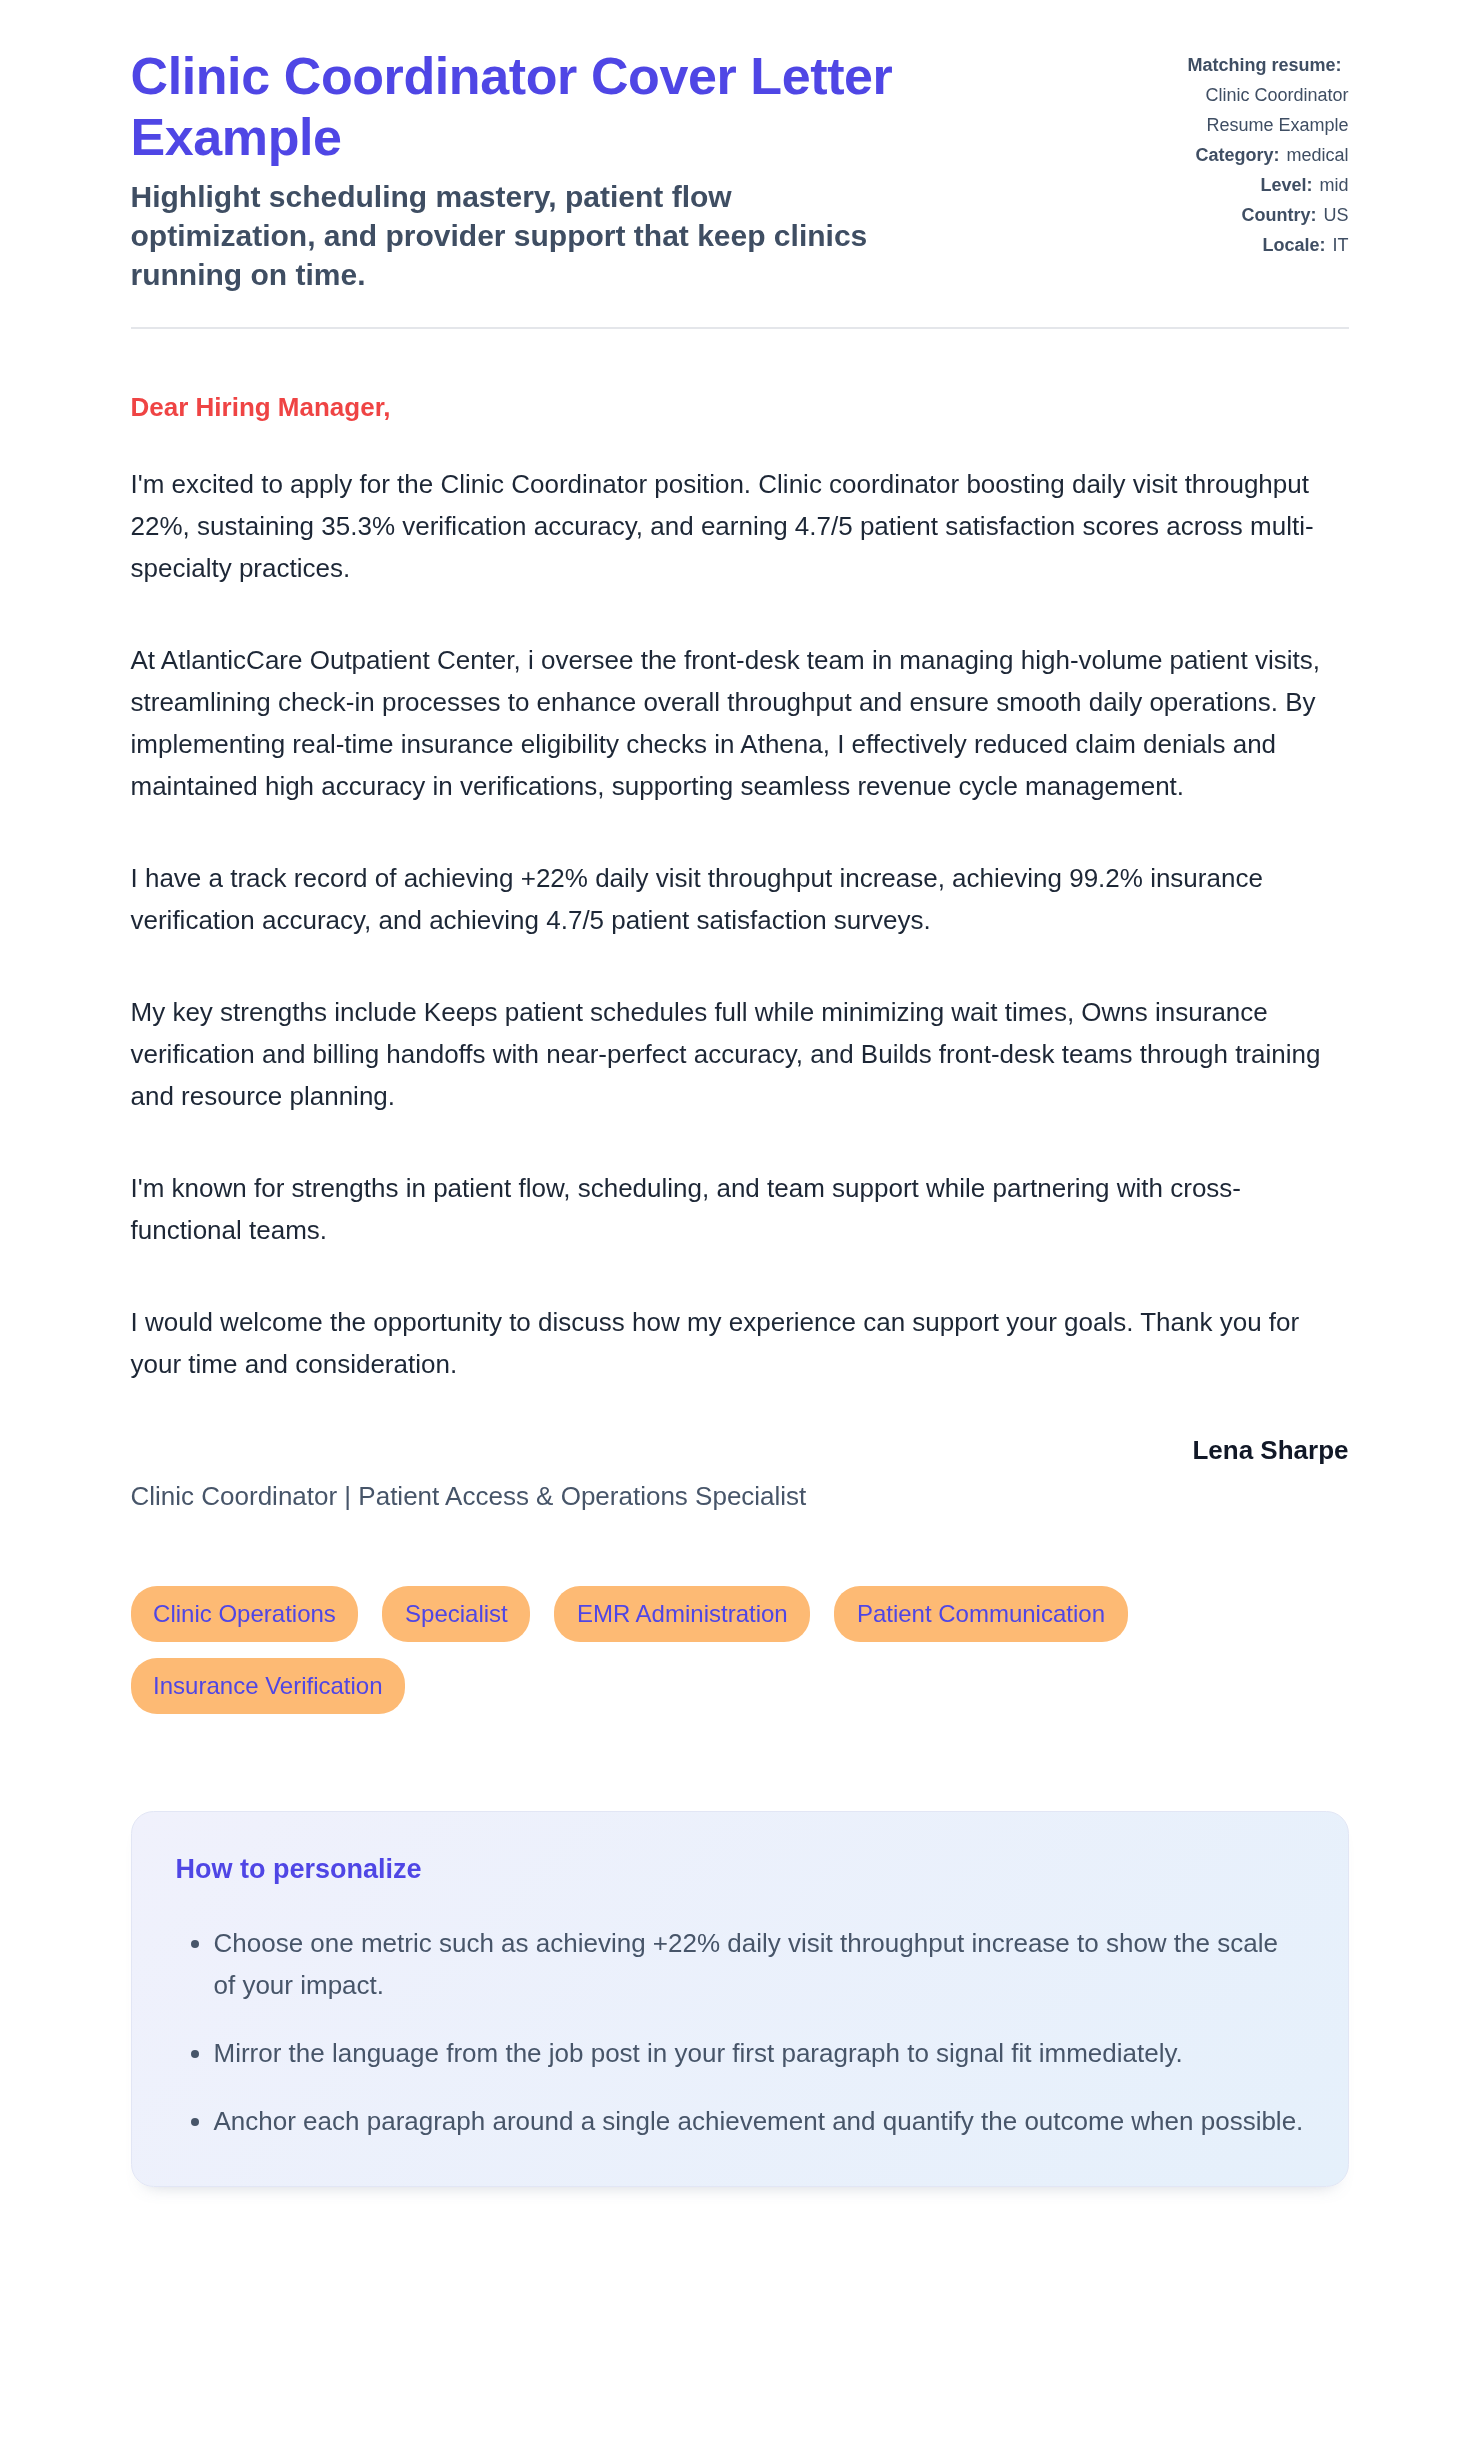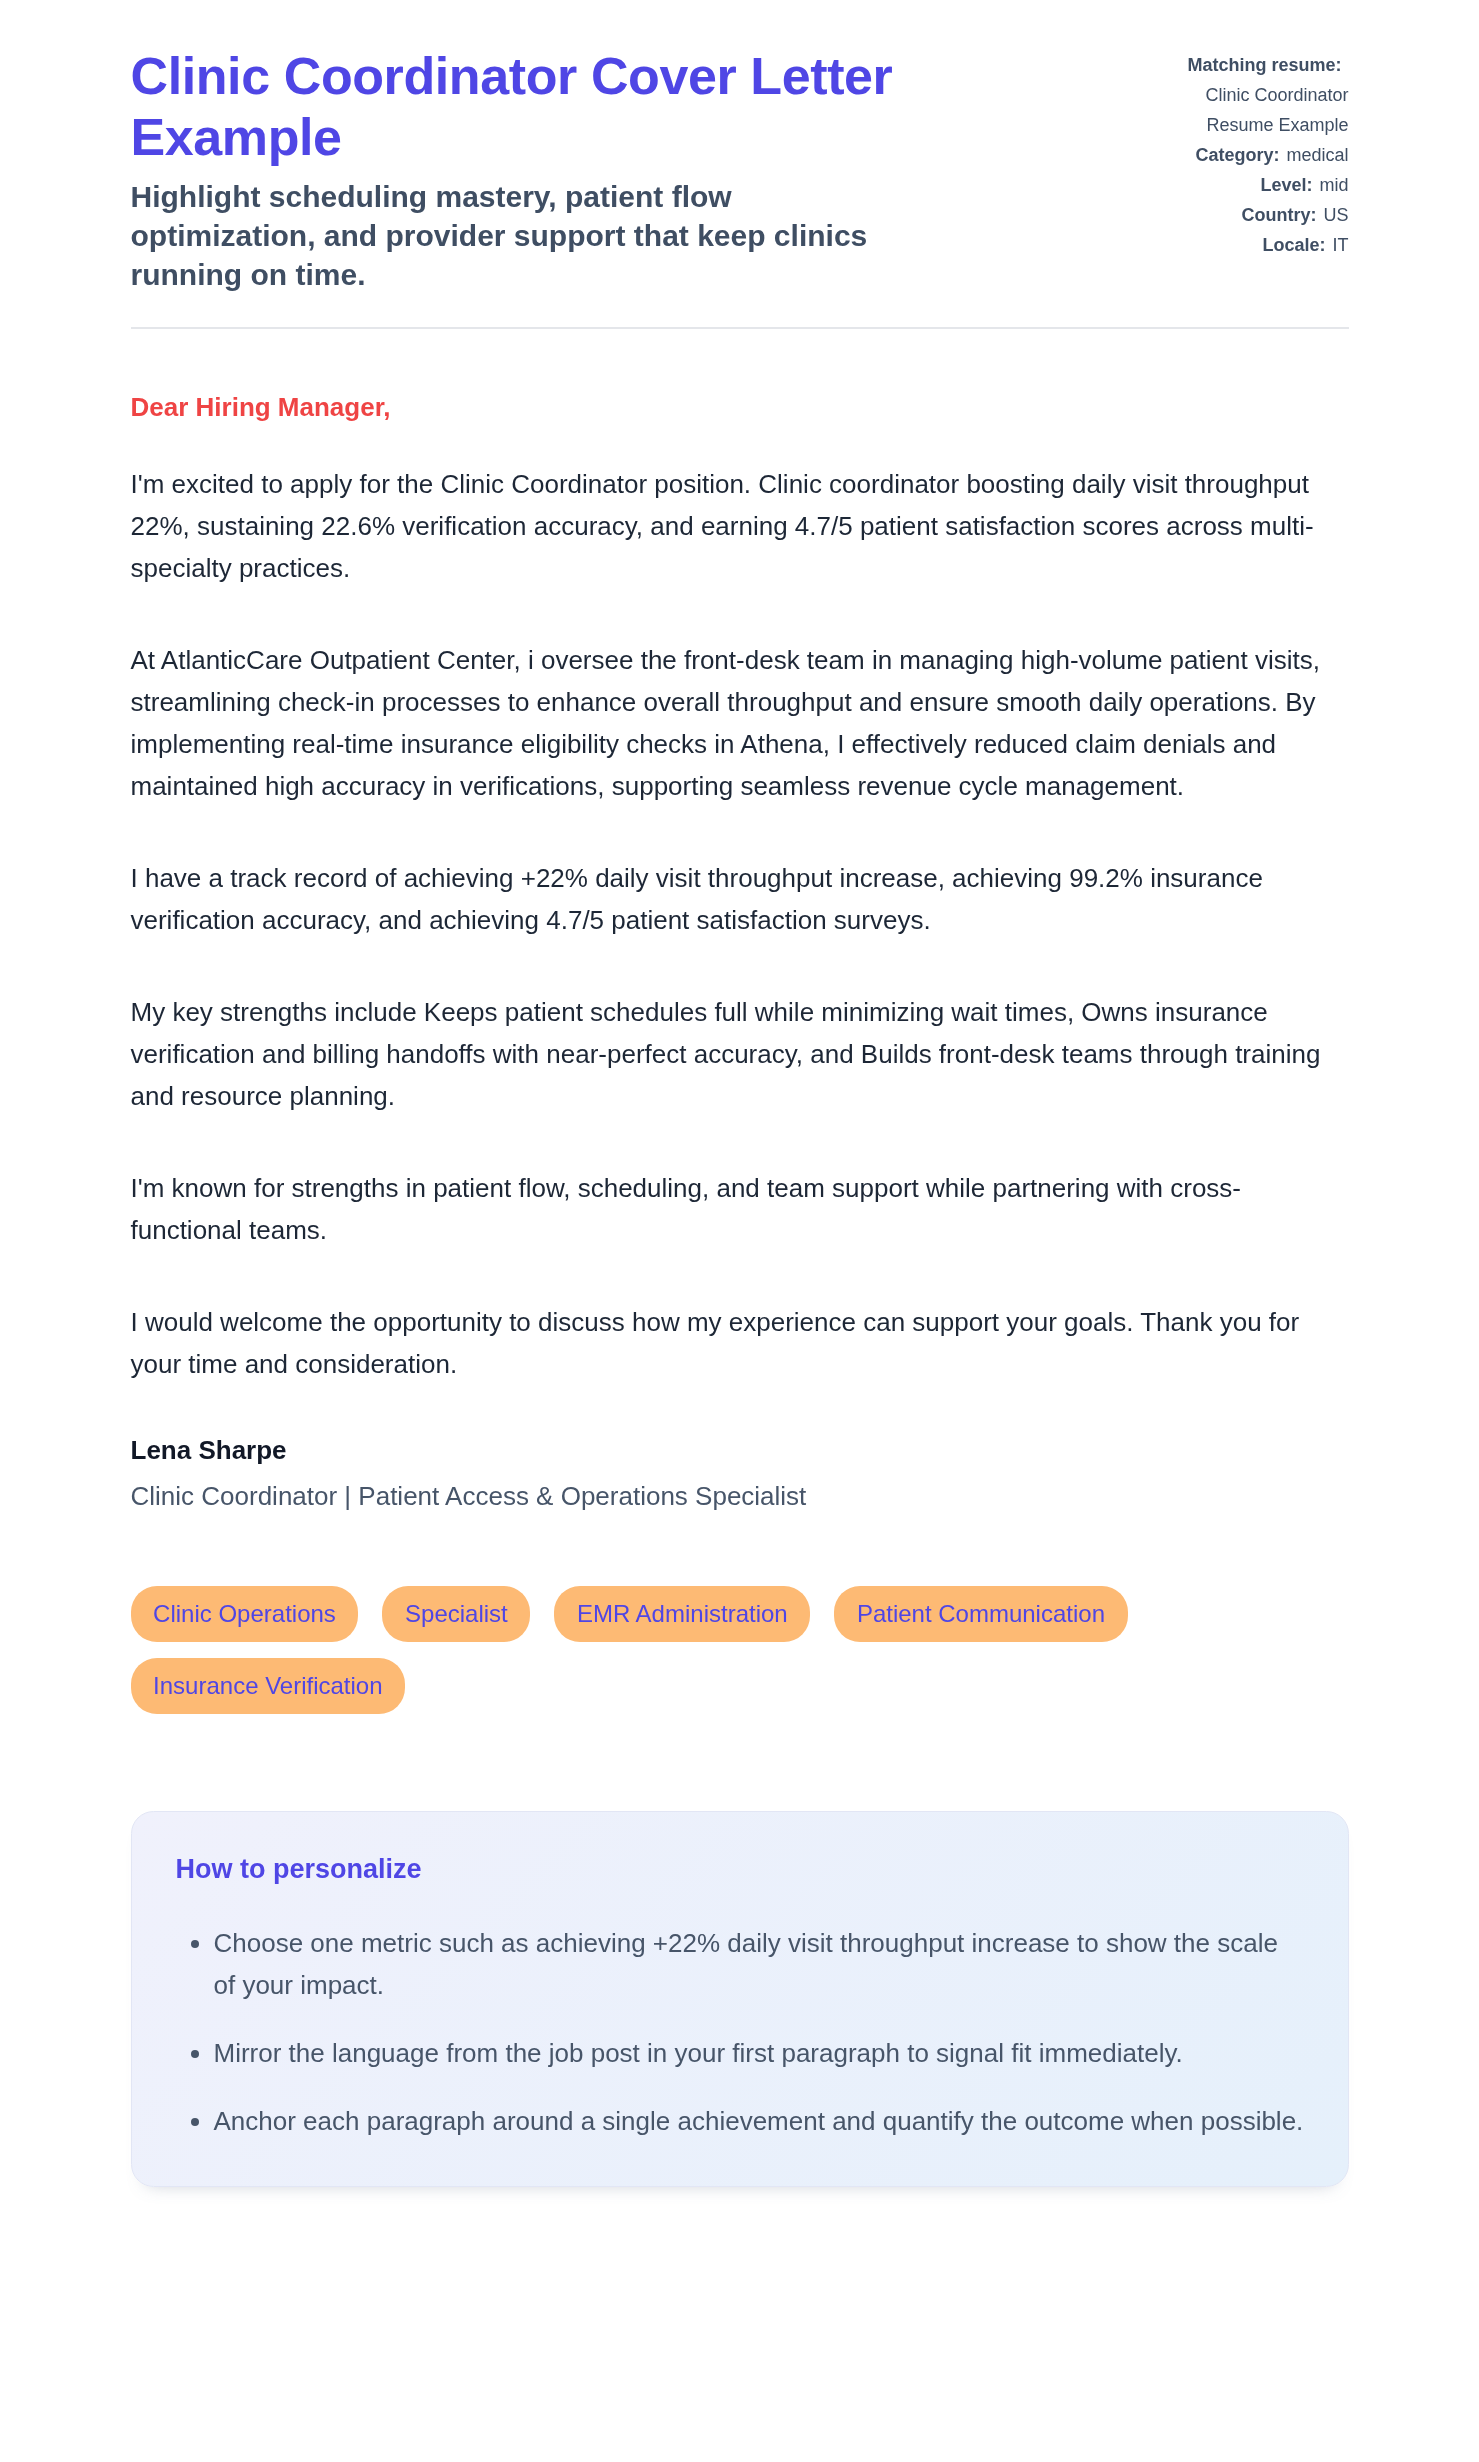--- a/index.html
+++ b/index.html
@@ -73,20 +73,21 @@
     font-size: 26px;
     line-height: 42px;
     color: #1d2736;
   }
   
   .signature { margin-top: 48px; }
   .signature-name {
     font-size: 26px;
     font-weight: 700;
     color: #111827;
+    text-align: right;
   }
   .signature-title {
     margin-top: 15.7px;
     font-size: 26px;
     color: #475569;
   }
   
   .tags {
     margin-top: 74px;
     display: flex;
@@ -156,21 +157,21 @@
         <strong>Locale:</strong><span>IT</span>
       </div>
     </aside>
   </header>
 
   <hr class="divider">
 
   <article class="letter">
     <p class="salutation">Dear Hiring Manager,</p>
 
-    <p class="para">I'm excited to apply for the Clinic Coordinator position. Clinic coordinator boosting daily visit throughput 22%, sustaining 22.6% verification accuracy, and earning 4.7/5 patient satisfaction scores across multi-specialty practices.</p>
+    <p class="para">I'm excited to apply for the Clinic Coordinator position. Clinic coordinator boosting daily visit throughput 22%, sustaining 35.3% verification accuracy, and earning 4.7/5 patient satisfaction scores across multi-specialty practices.</p>
     <p class="para">At AtlanticCare Outpatient Center, i oversee the front-desk team in managing high-volume patient visits, streamlining check-in processes to enhance overall throughput and ensure smooth daily operations. By implementing real-time insurance eligibility checks in Athena, I effectively reduced claim denials and maintained high accuracy in verifications, supporting seamless revenue cycle management.</p>
     <p class="para">I have a track record of achieving +22% daily visit throughput increase, achieving 99.2% insurance verification accuracy, and achieving 4.7/5 patient satisfaction surveys.</p>
     <p class="para">My key strengths include Keeps patient schedules full while minimizing wait times, Owns insurance verification and billing handoffs with near-perfect accuracy, and Builds front-desk teams through training and resource planning.</p>
     <p class="para">I'm known for strengths in patient flow, scheduling, and team support while partnering with cross-functional teams.</p>
     <p class="para">I would welcome the opportunity to discuss how my experience can support your goals. Thank you for your time and consideration.</p>
 
     <div class="signature">
       <div class="signature-name">Lena Sharpe</div>
       <div class="signature-title">Clinic Coordinator | Patient Access &amp; Operations Specialist</div>
     </div>

